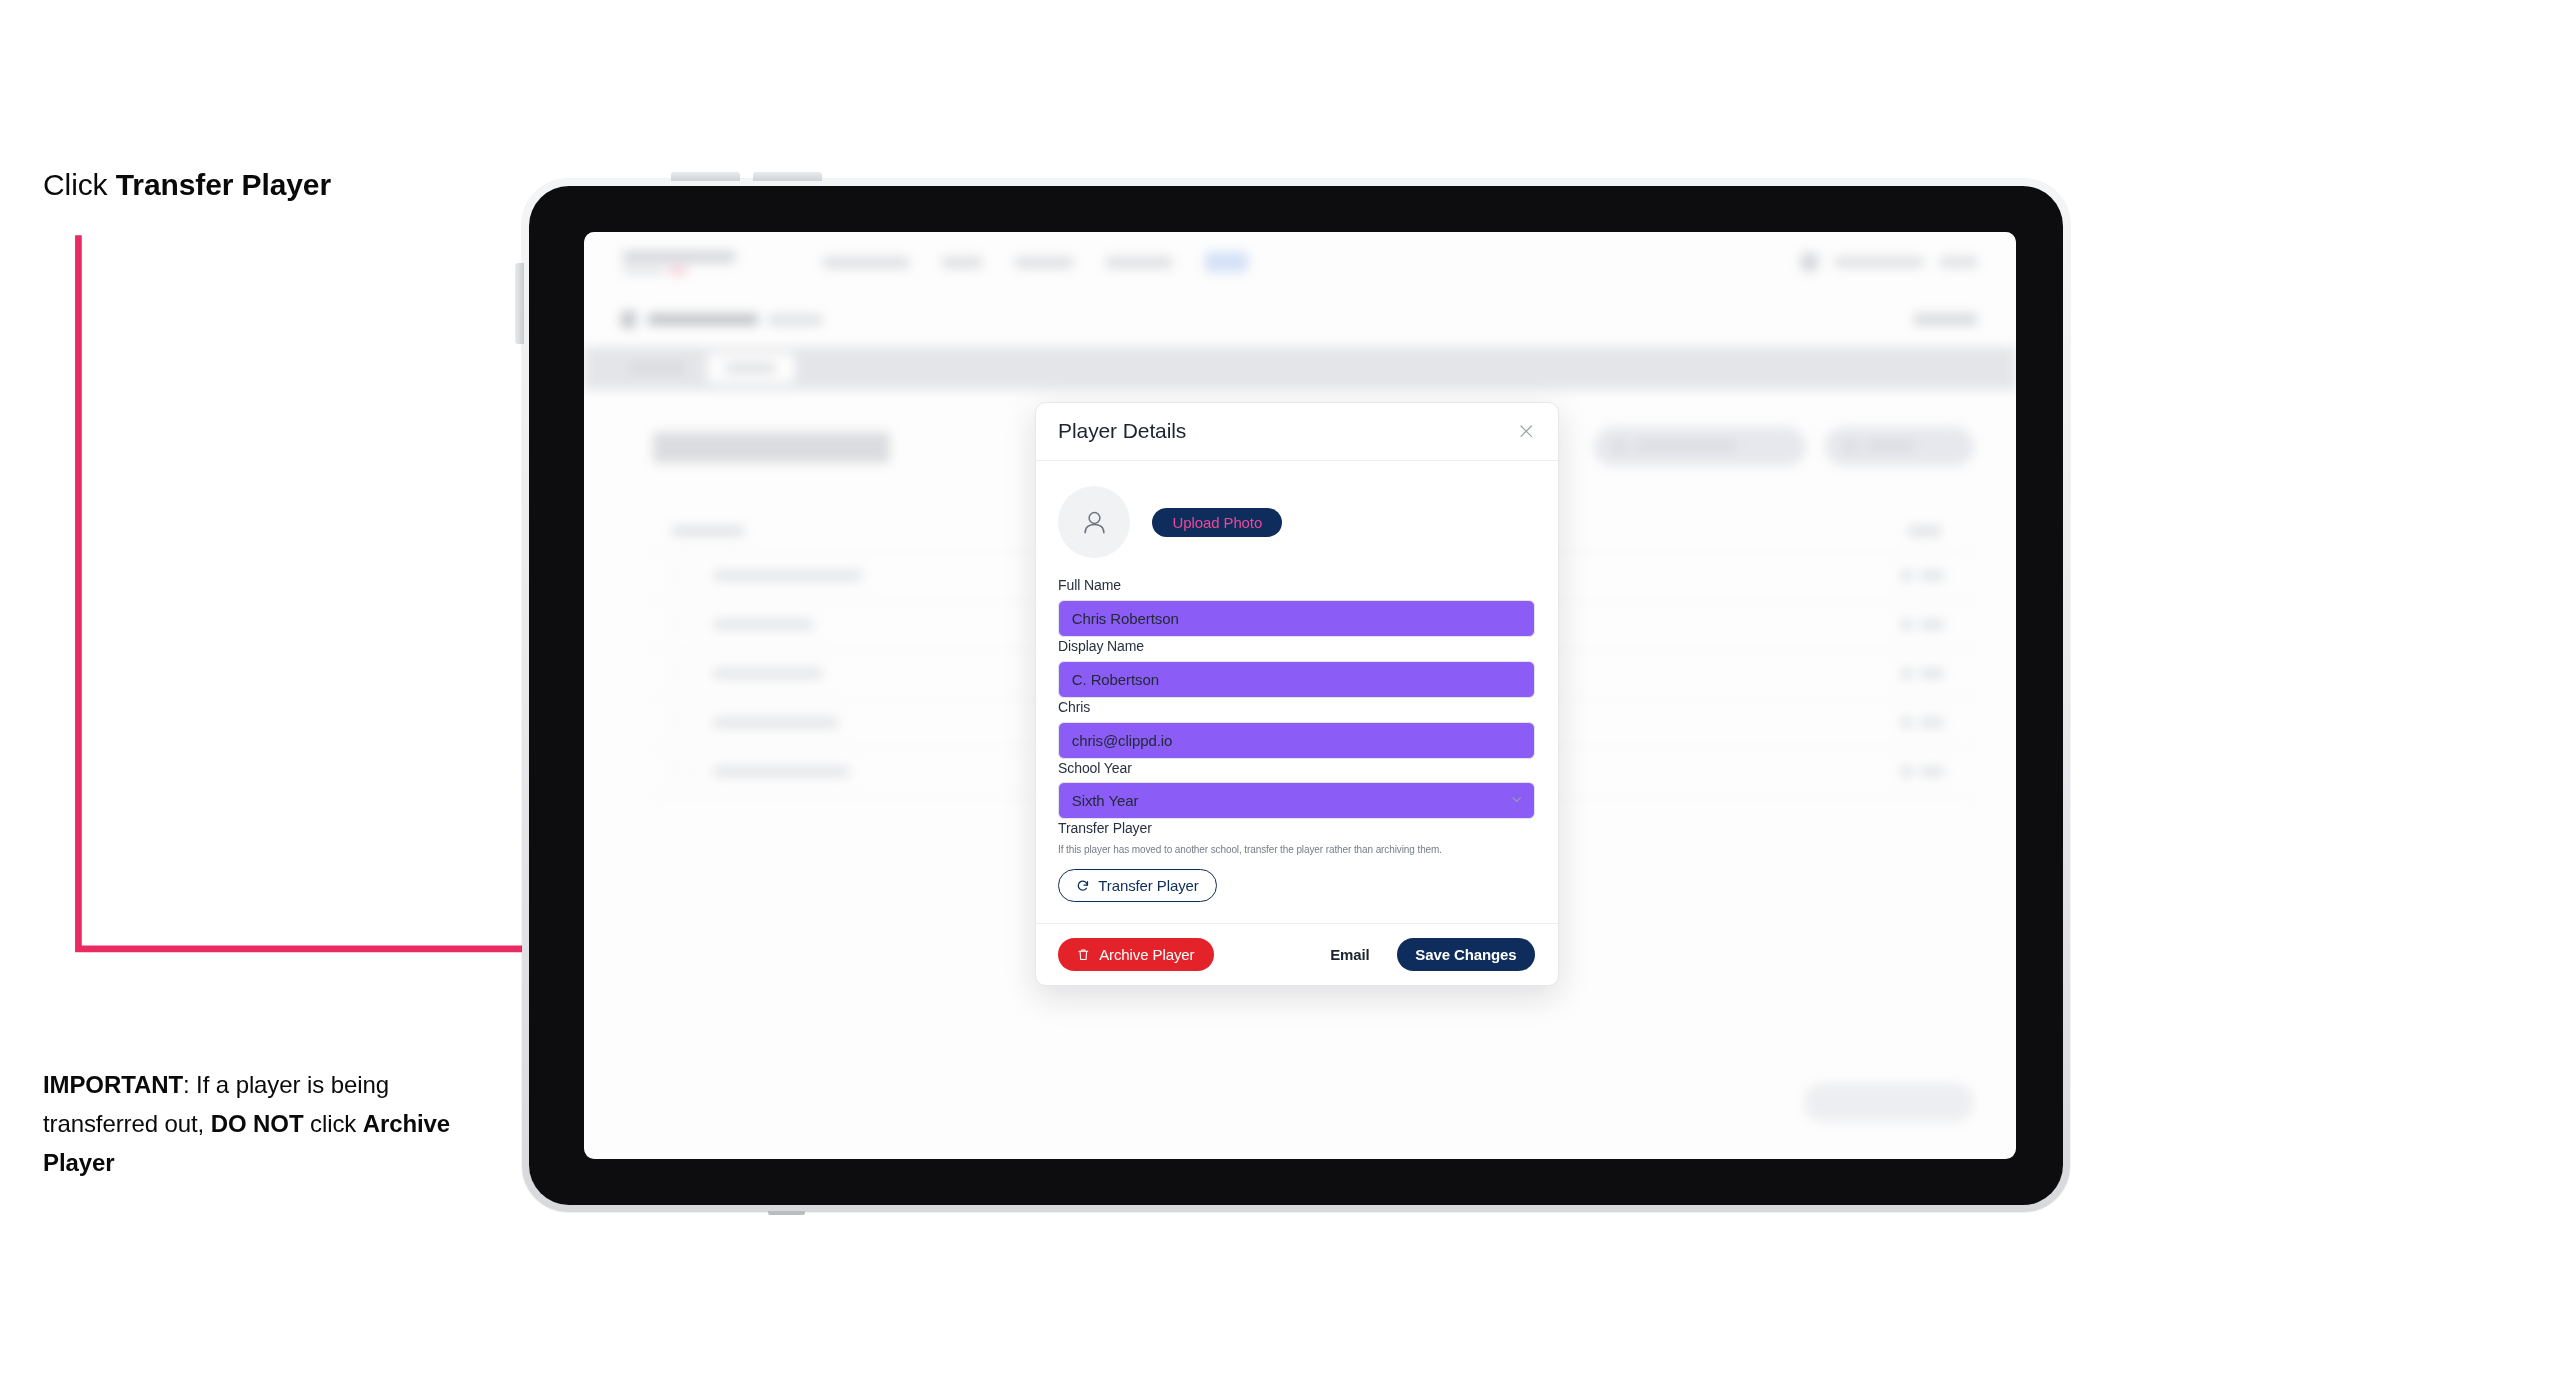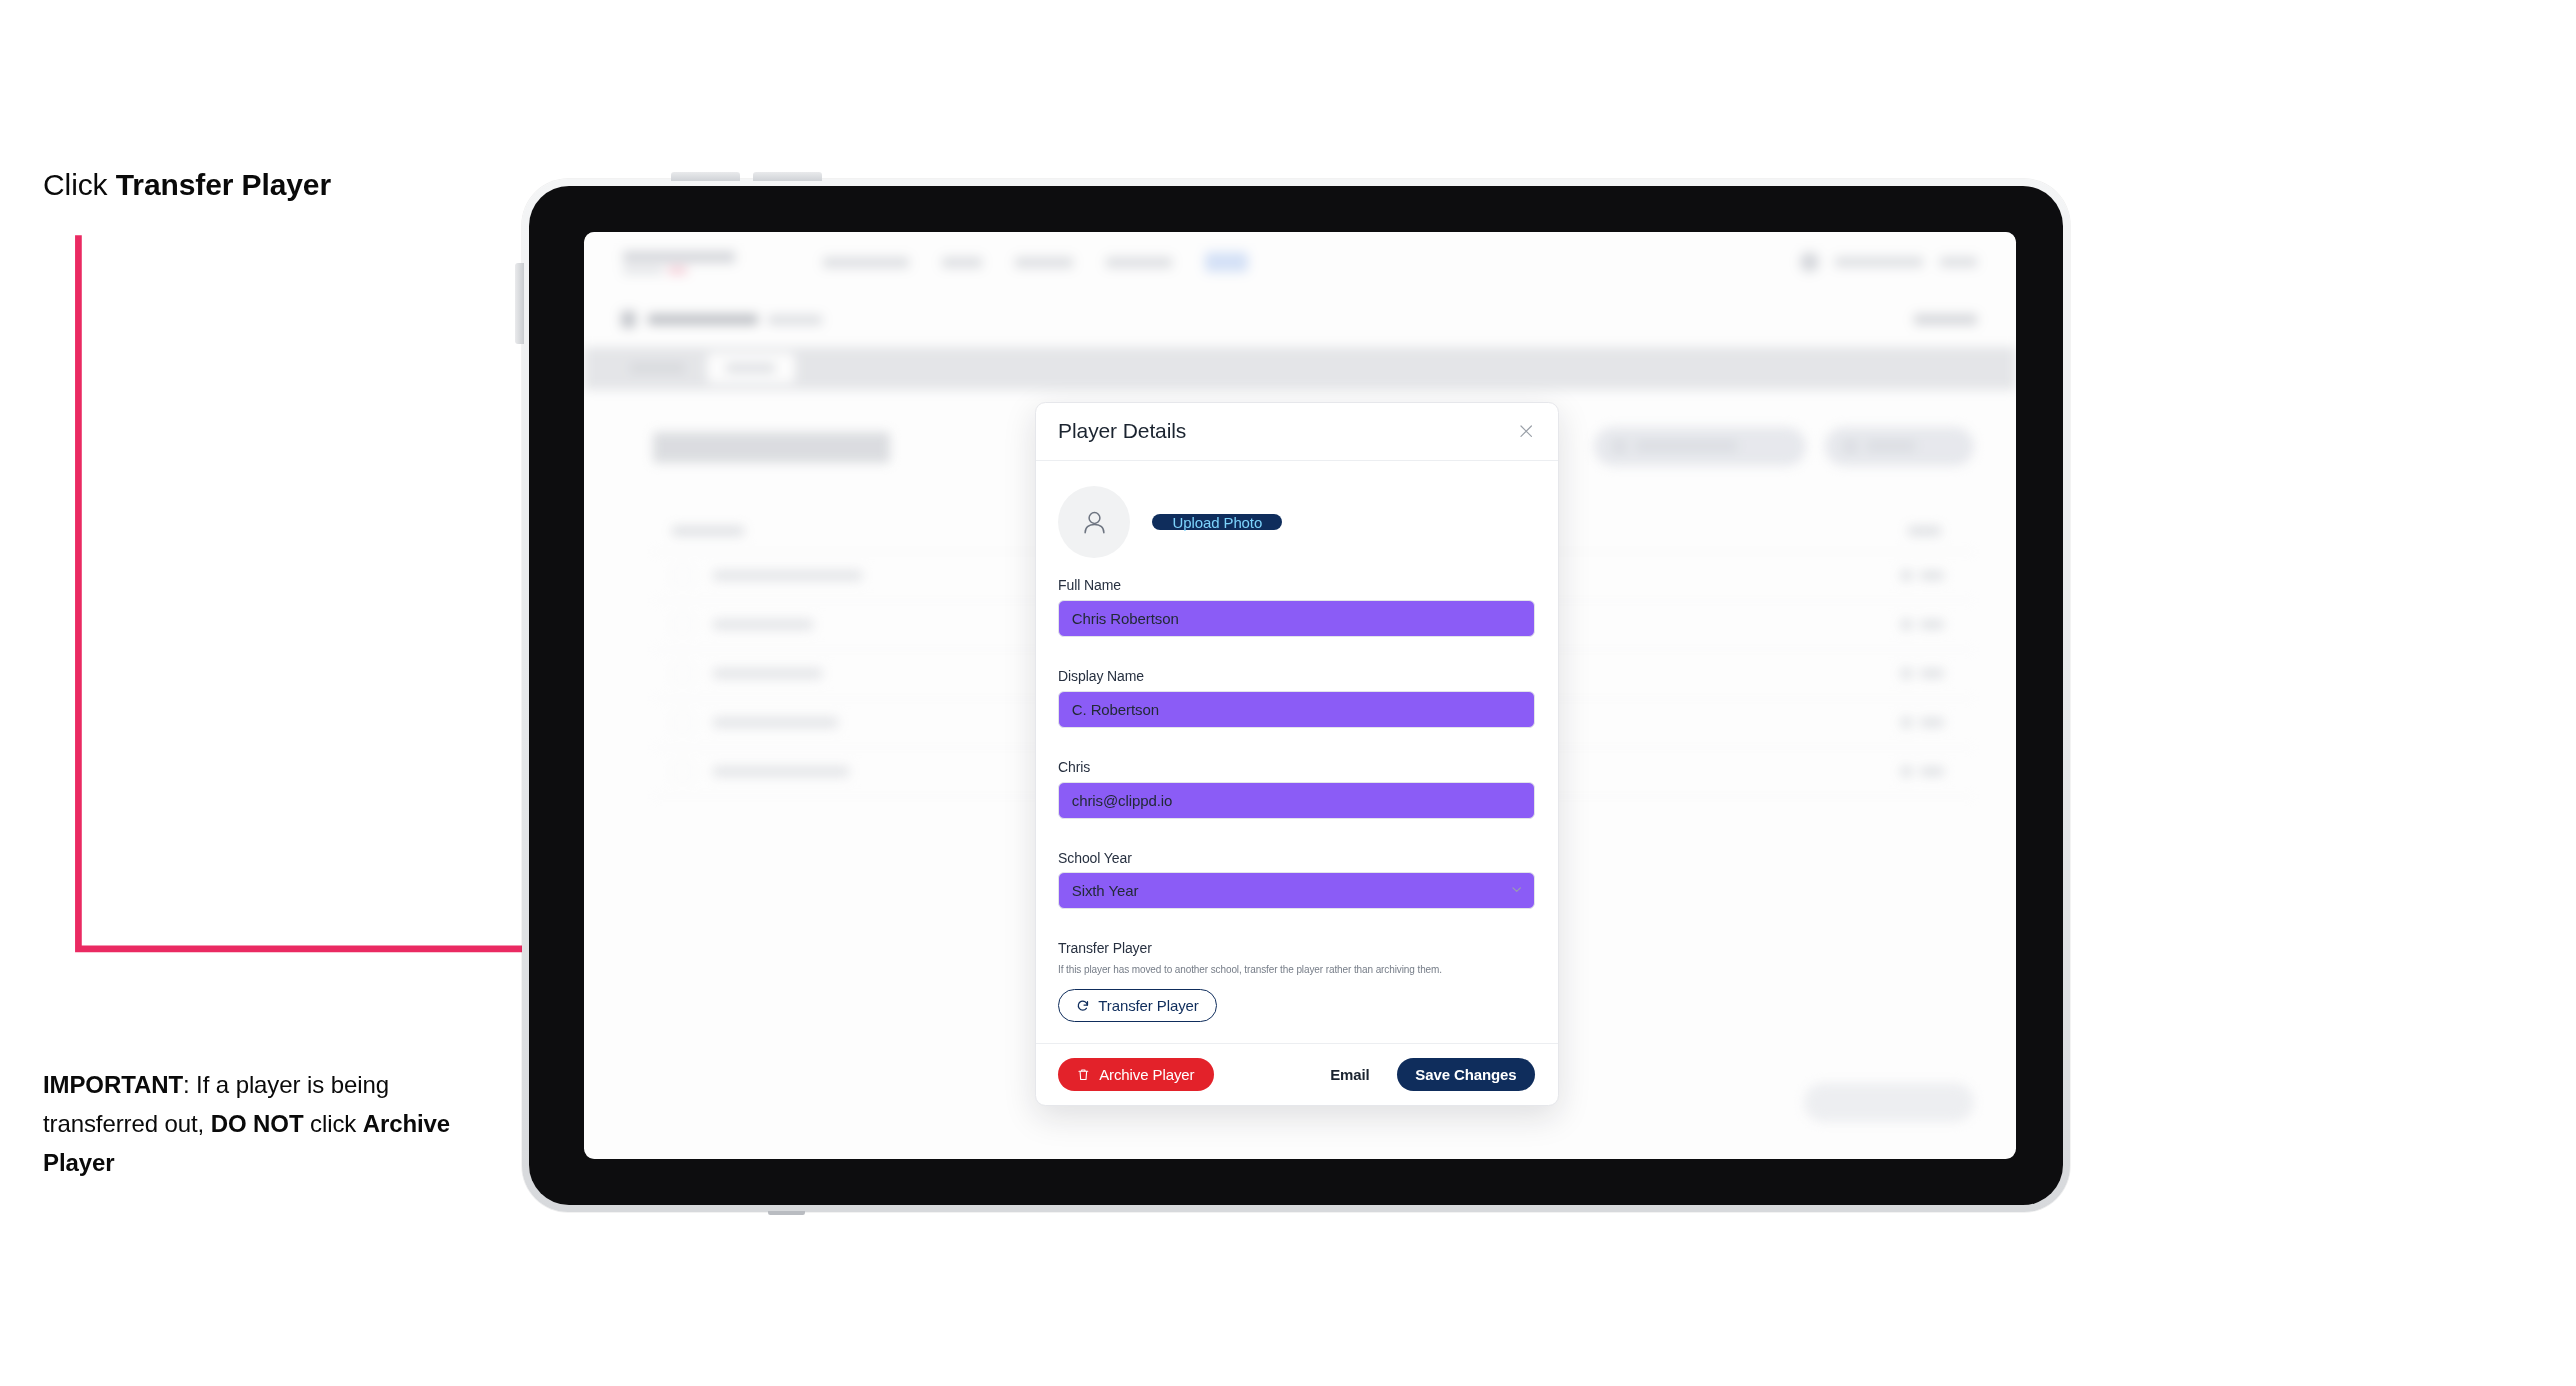--- a/index.html
+++ b/index.html
@@ -251,33 +251,33 @@
   #photo-row { display: flex; align-items: center; gap: 22.4px; padding: 6px 0 19.4px 0; }
   #avatar-circle {
     width: 72px; height: 72px; border-radius: 50%;
     background: #f1f2f3;
     display: flex; align-items: center; justify-content: center;
     color: #6d7480;
     flex: none;
   }
   #upload-photo-btn {
     background: #0f2d5c;
-    color: #7dd3fc;
+    color: #ec4899;
     border: none;
     border-radius: 16.4px;
-    height: 16px;
+    height: 29px;
     padding: 0 20px;
     font-size: 15px;
     font-family: "Liberation Sans", sans-serif;
     cursor: pointer;
     letter-spacing: -0.1px;
     text-align: center;
   }
 
-  .field { margin-bottom: 31px; }
+  .field { margin-bottom: 1px; }
   .field-label {
     font-size: 14px;
     color: #273040;
     margin-bottom: 6.7px;
     letter-spacing: -0.1px;
   }
   .field-input {
     width: 100%;
     box-sizing: border-box;
     height: 37px;

